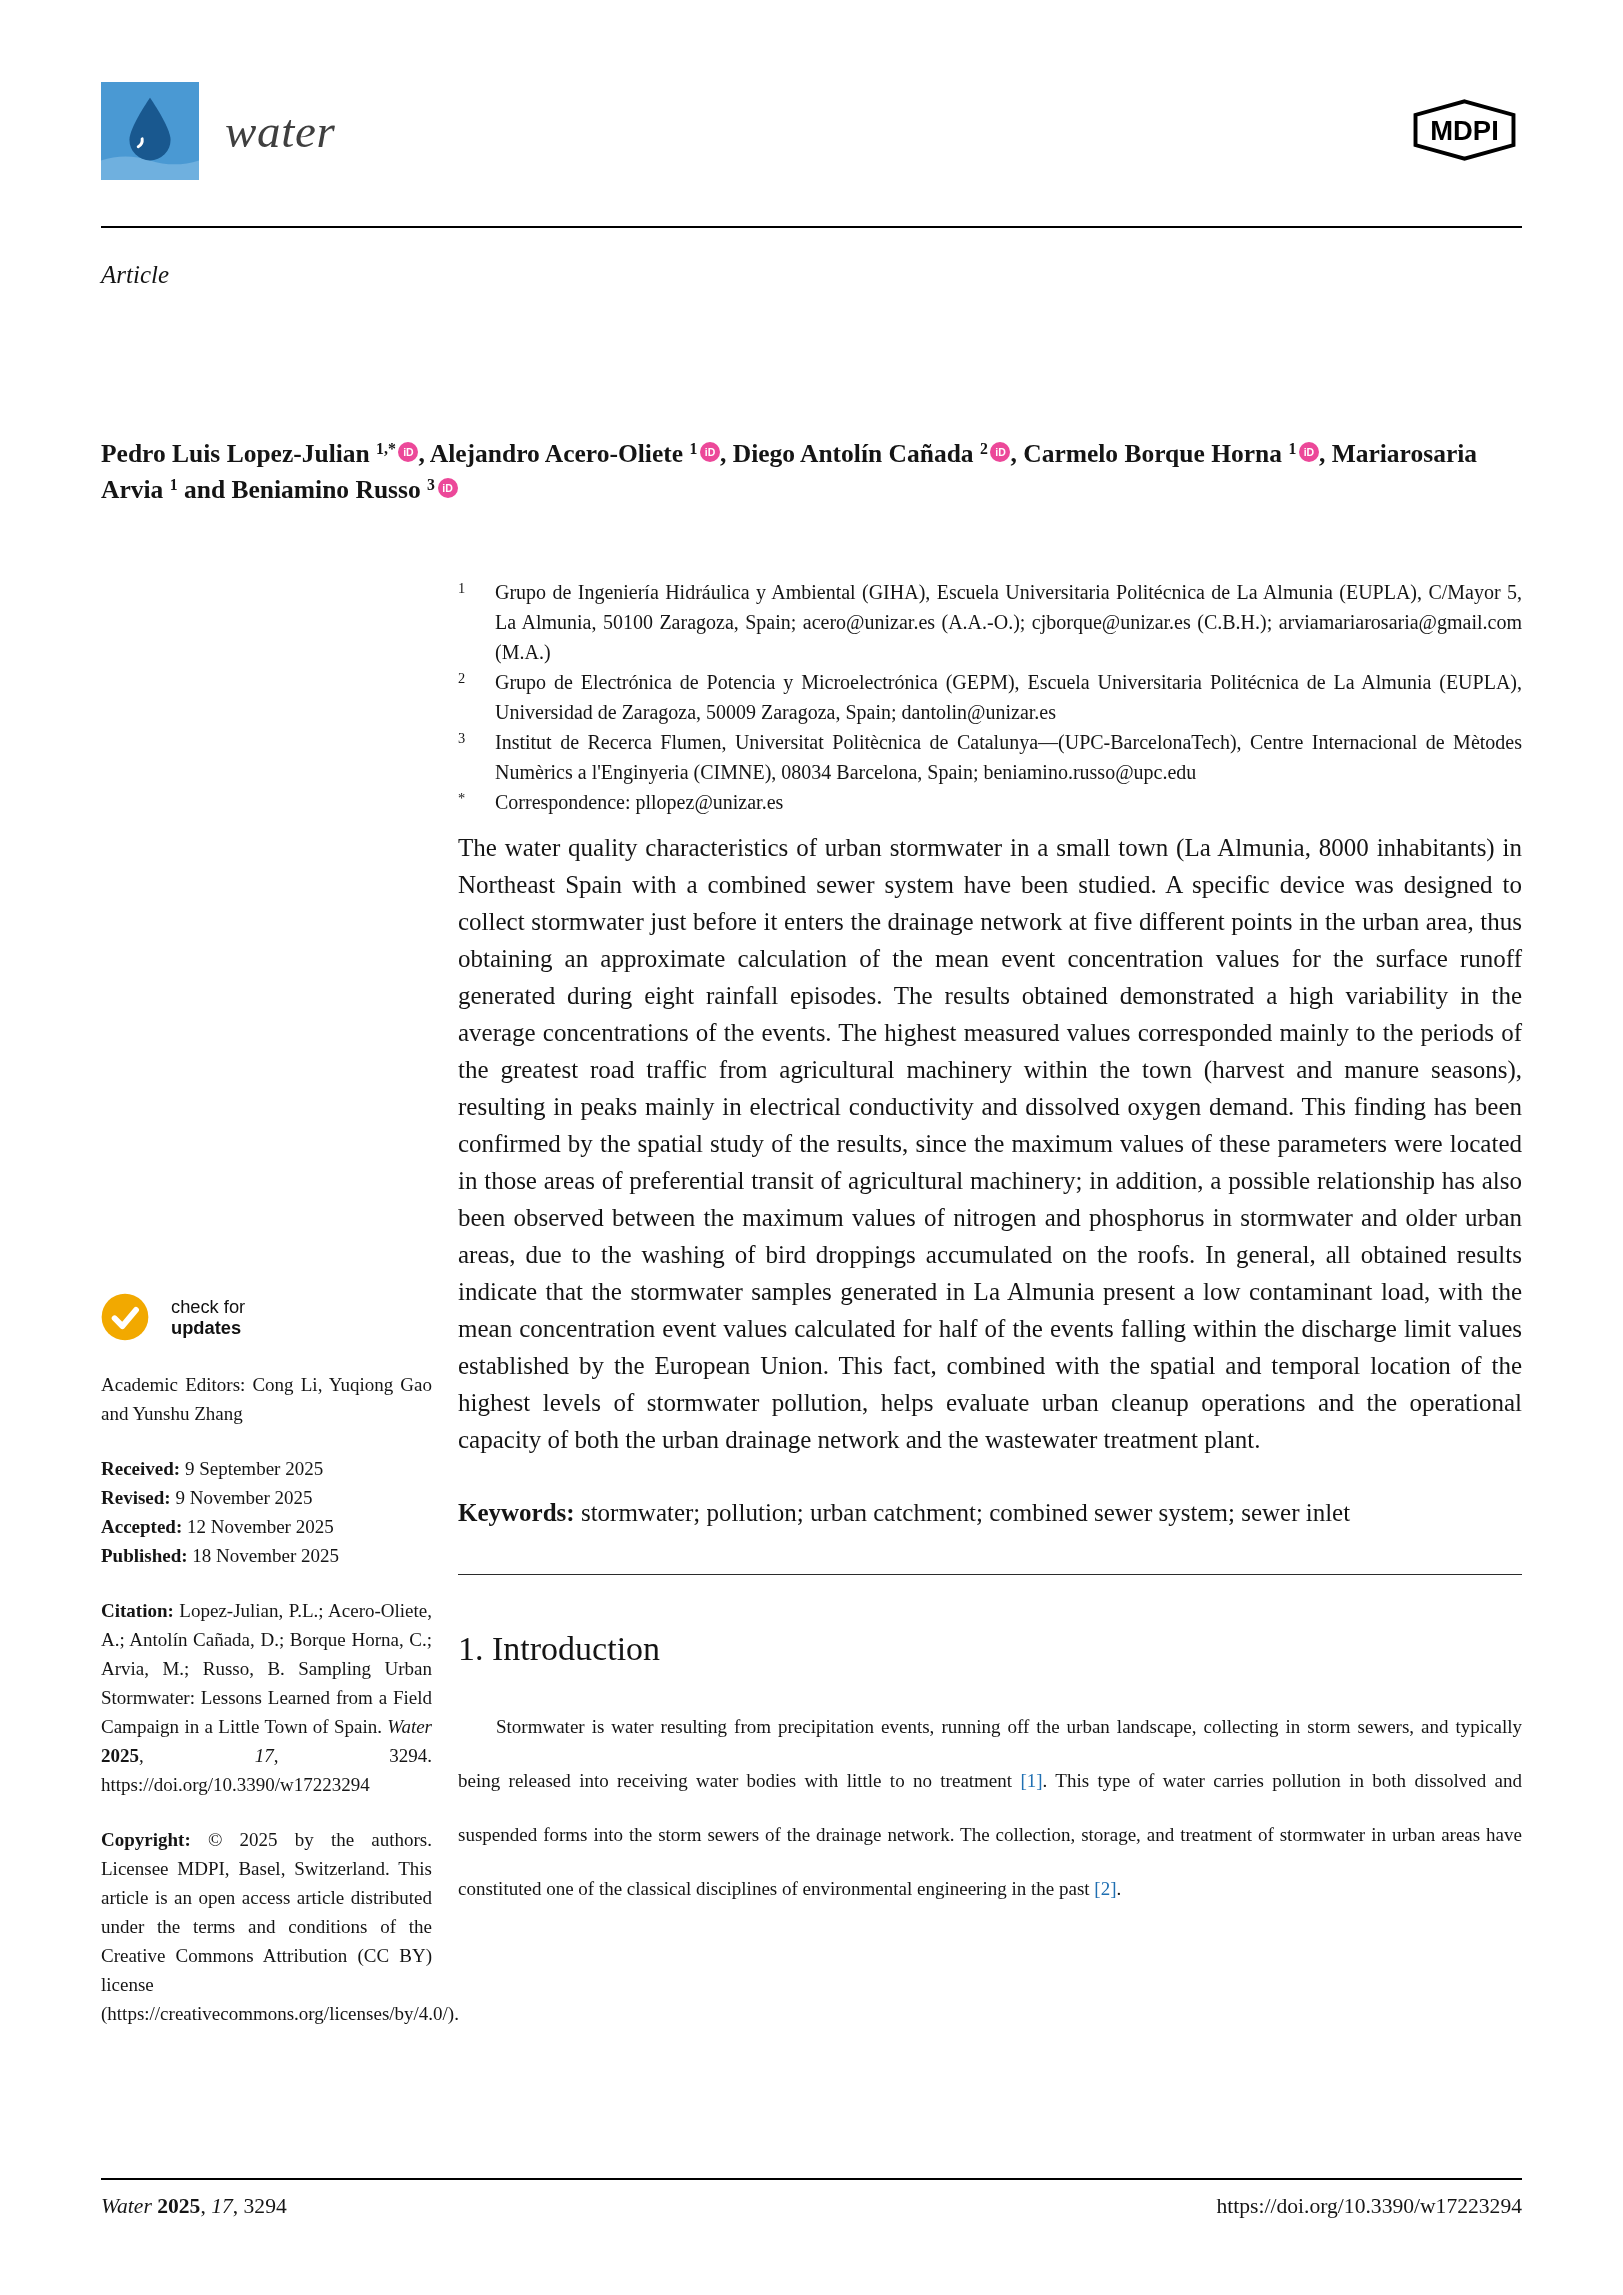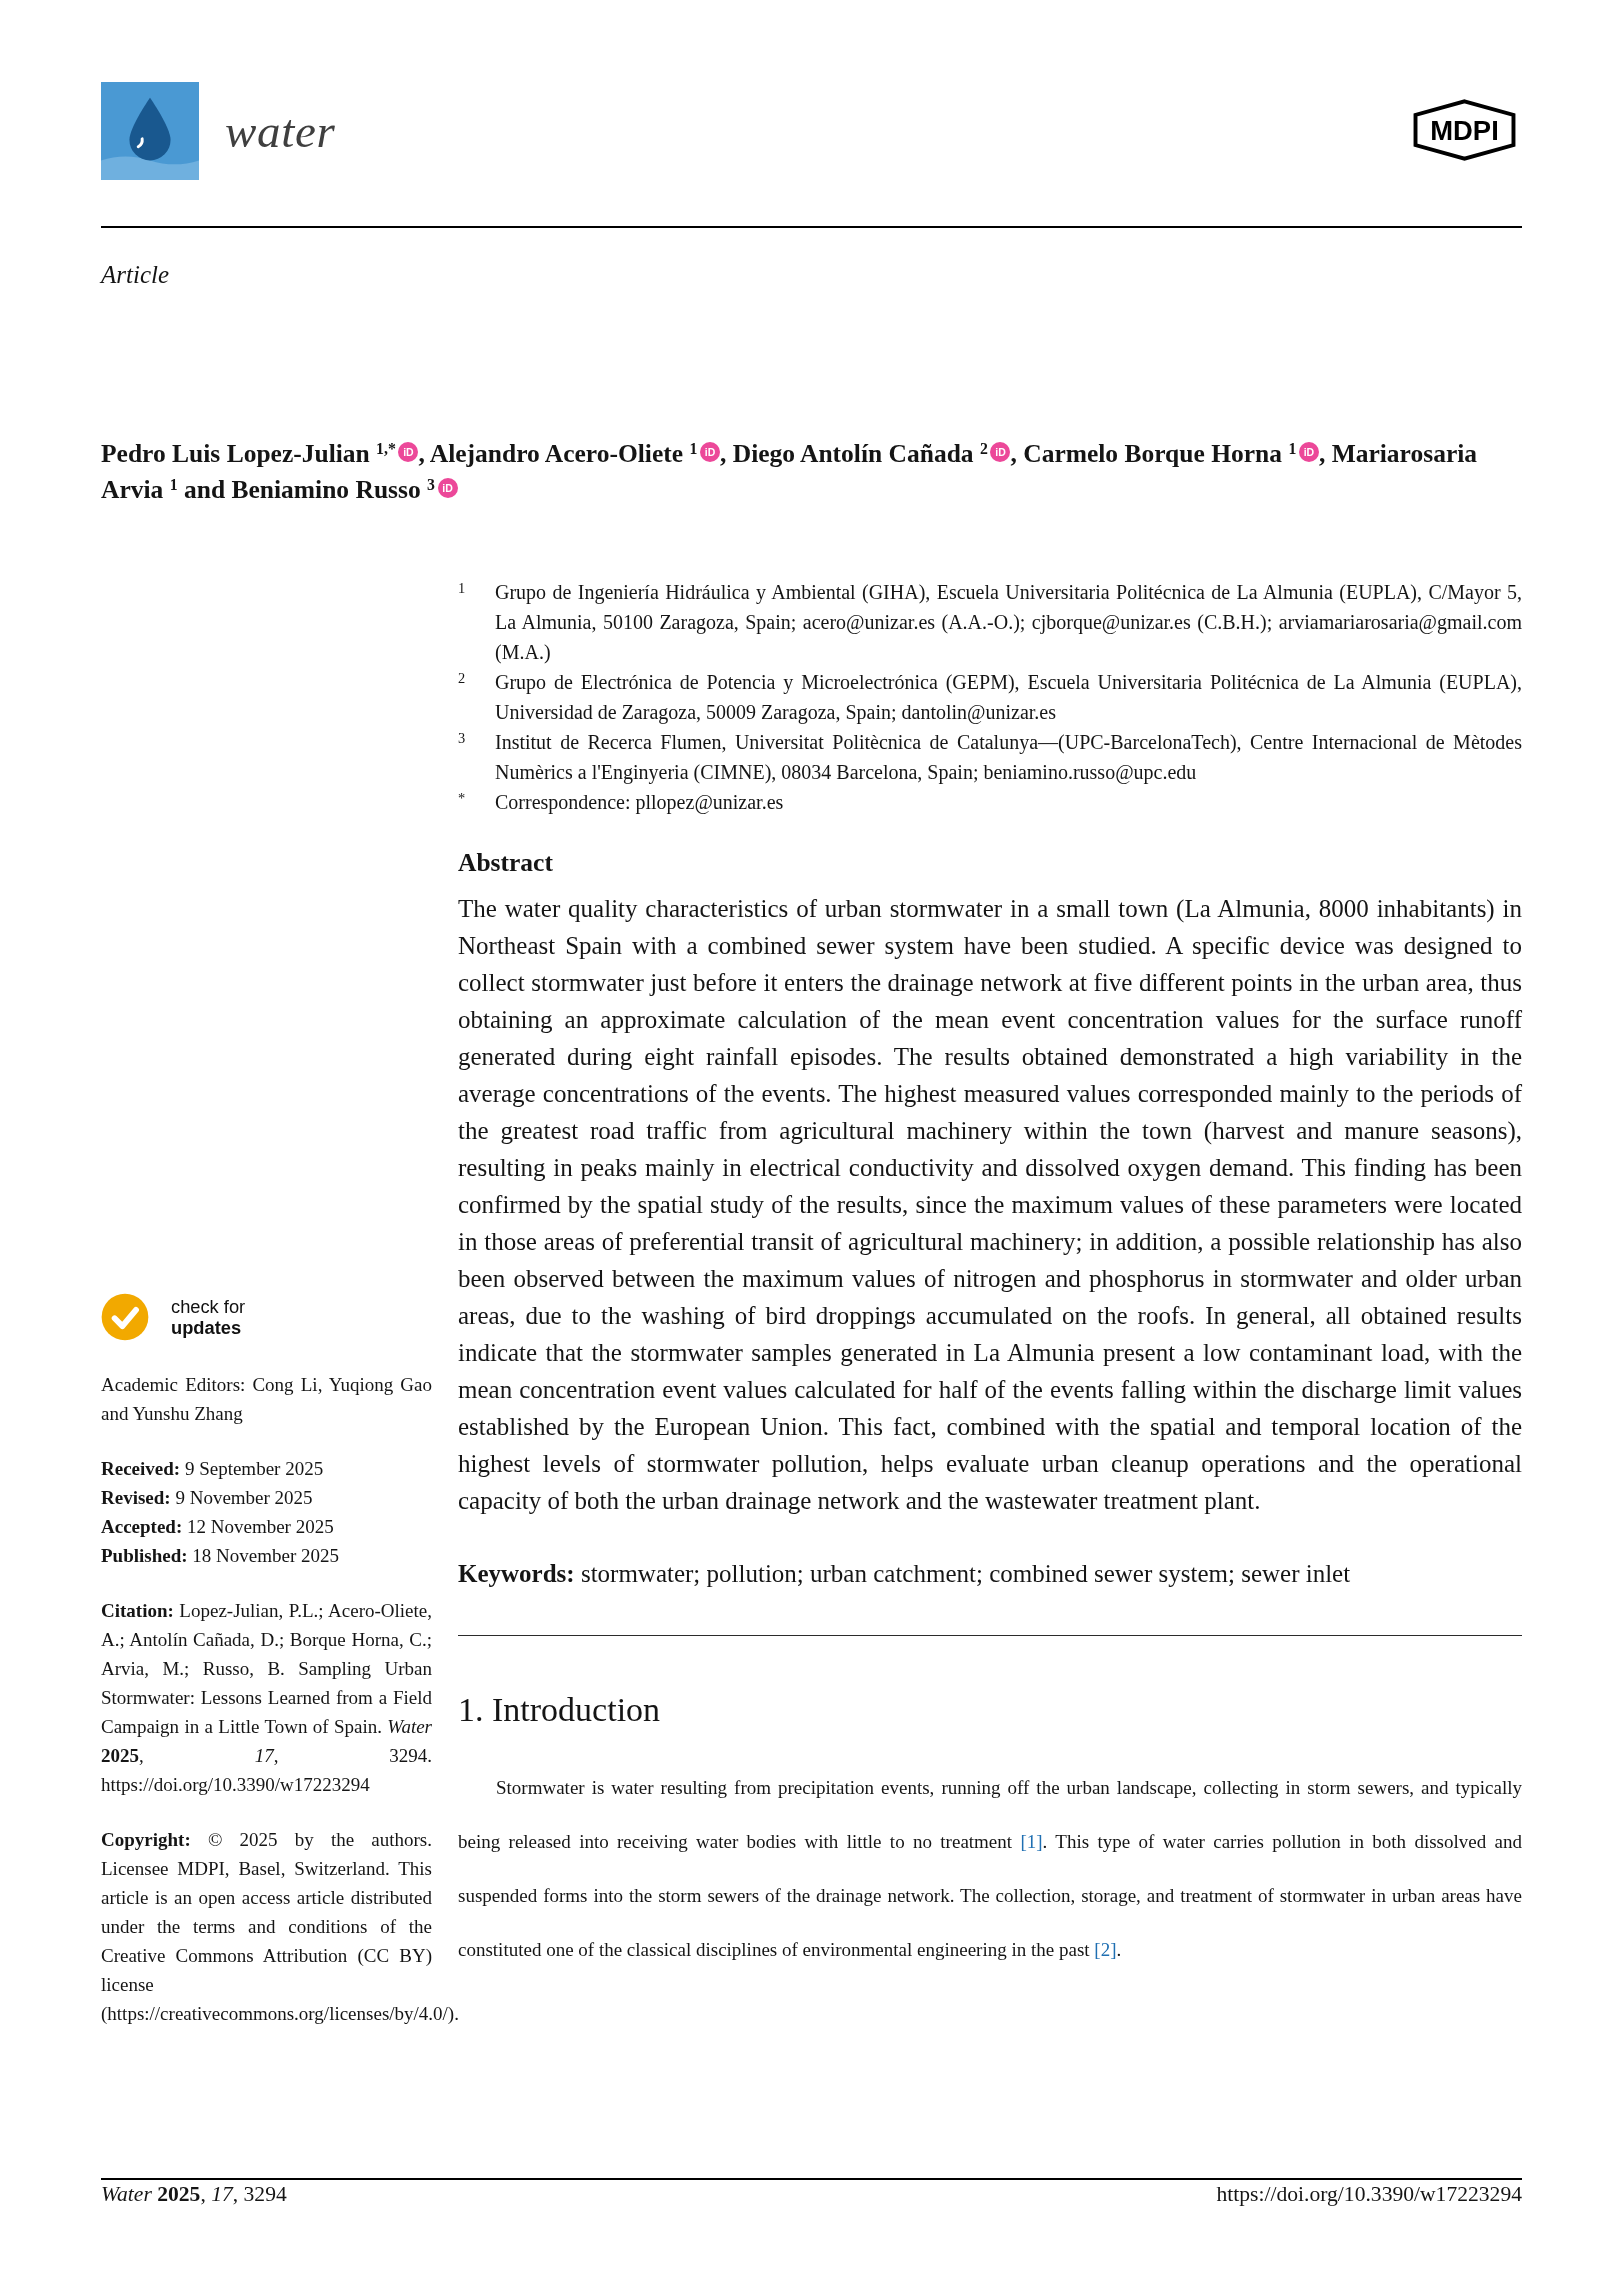--- a/index.html
+++ b/index.html
@@ -87,21 +87,21 @@
   .badge-text {
     font-family: "Liberation Sans", sans-serif; font-size: 18.3px; line-height: 1.15; color: #111;
   }
   .badge-text .b2 { font-weight: bold; }
   .sb-block { margin-bottom: 26px; text-align: justify; }
   .sb-block:last-child { margin-bottom: 0; }
 
   
   .footer {
     position: absolute; left: 101px; right: 101px; top: 2178px;
-    border-top: 2px solid #000; padding-top: 2px;
+    border-top: 2px solid #000; padding-top: 14px;
     display: flex; justify-content: space-between;
     font-size: 21.6px;
   }
 </style>
 </head>
 <body>
 
 <div class="page">
 
   <div class="header">
@@ -161,21 +161,20 @@
         </div>
         <div class="aff">
           <span class="aff-marker">3</span>
           <span class="aff-text">Institut de Recerca Flumen, Universitat Politècnica de Catalunya—(UPC-BarcelonaTech), Centre Internacional de Mètodes Numèrics a l'Enginyeria (CIMNE), 08034 Barcelona, Spain; beniamino.russo@upc.edu</span>
         </div>
         <div class="aff">
           <span class="aff-marker">*</span>
           <span class="aff-text">Correspondence: pllopez@unizar.es</span>
         </div>
       </div>
-    <div class="abstract-heading">Abstract</div>
     <p class="abstract-text">The water quality characteristics of urban stormwater in a small town (La Almunia, 8000 inhabitants) in Northeast Spain with a combined sewer system have been studied. A specific device was designed to collect stormwater just before it enters the drainage network at five different points in the urban area, thus obtaining an approximate calculation of the mean event concentration values for the surface runoff generated during eight rainfall episodes. The results obtained demonstrated a high variability in the average concentrations of the events. The highest measured values corresponded mainly to the periods of the greatest road traffic from agricultural machinery within the town (harvest and manure seasons), resulting in peaks mainly in electrical conductivity and dissolved oxygen demand. This finding has been confirmed by the spatial study of the results, since the maximum values of these parameters were located in those areas of preferential transit of agricultural machinery; in addition, a possible relationship has also been observed between the maximum values of nitrogen and phosphorus in stormwater and older urban areas, due to the washing of bird droppings accumulated on the roofs. In general, all obtained results indicate that the stormwater samples generated in La Almunia present a low contaminant load, with the mean concentration event values calculated for half of the events falling within the discharge limit values established by the European Union. This fact, combined with the spatial and temporal location of the highest levels of stormwater pollution, helps evaluate urban cleanup operations and the operational capacity of both the urban drainage network and the wastewater treatment plant.</p>
     <p class="keywords"><span class="rs-b">Keywords: </span><span>stormwater; pollution; urban catchment; combined sewer system; sewer inlet</span></p>
     <hr class="mid-divider">
     <div class="section-heading">1. Introduction</div>
     <p class="body-par"><span>Stormwater is water resulting from precipitation events, running off the urban landscape, collecting in storm sewers, and typically being released into receiving water bodies with little to no treatment </span><span class="rs-link">[1]</span><span>. This type of water carries pollution in both dissolved and suspended forms into the storm sewers of the drainage network. The collection, storage, and treatment of stormwater in urban areas have constituted one of the classical disciplines of environmental engineering in the past </span><span class="rs-link">[2]</span><span>.</span></p>
   </main>
 
   <div class="footer">
     <span><span class="rs-i">Water </span><span class="rs-b">2025</span><span>, </span><span class="rs-i">17</span><span>, 3294</span></span>
     <span>https://doi.org/10.3390/w17223294</span>

